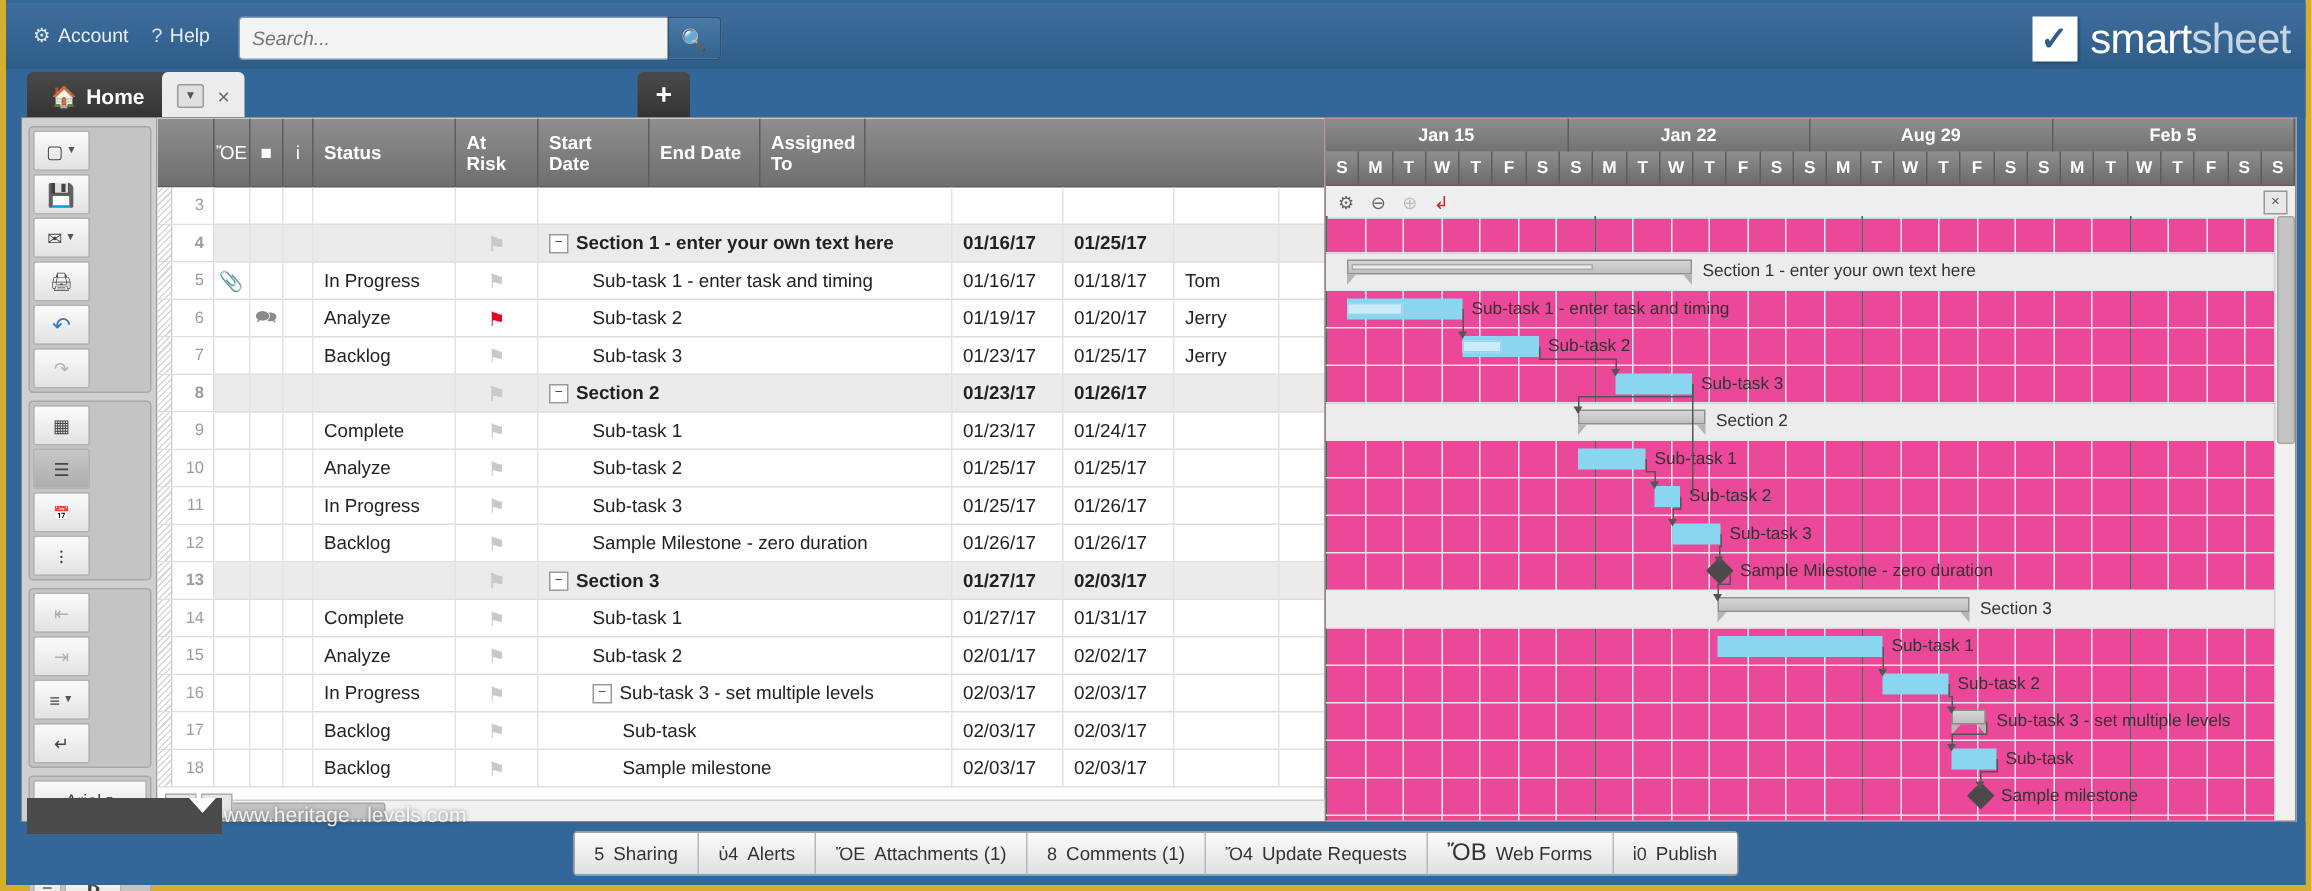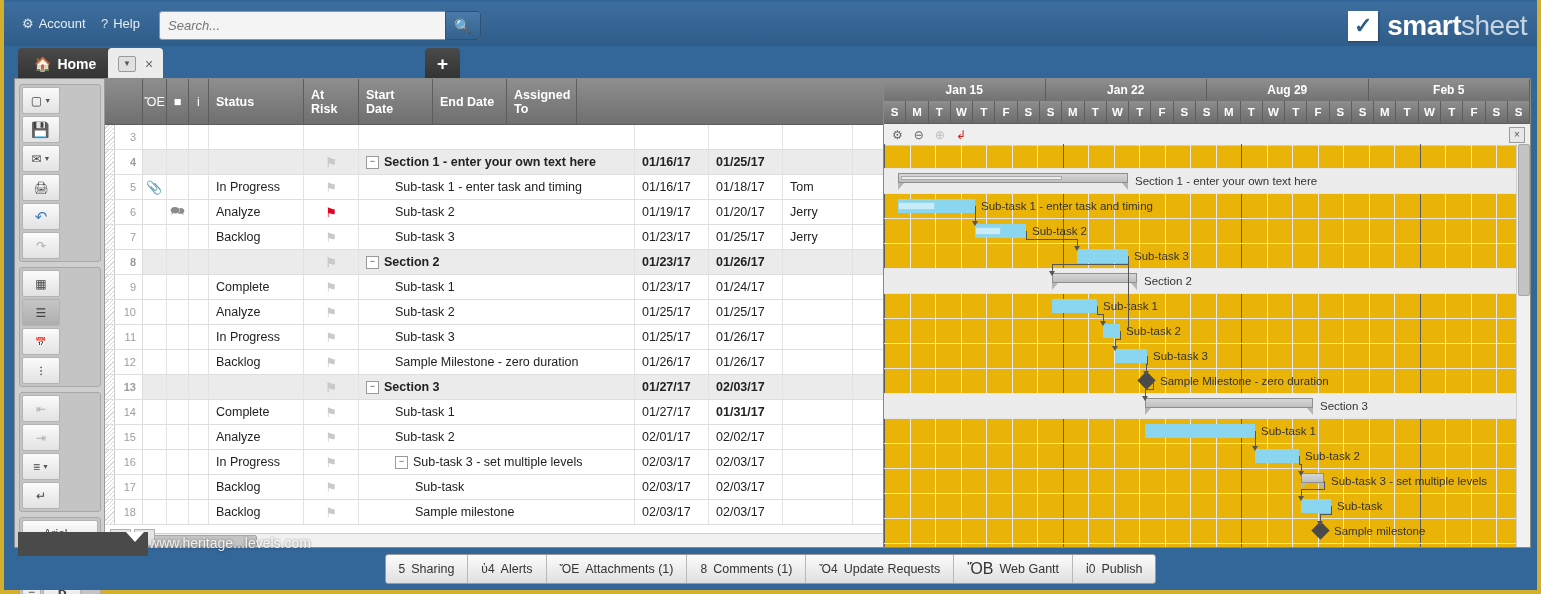--- a/index.html
+++ b/index.html
@@ -25,21 +25,21 @@
     padding:0 8px;font-size:13px;font-style:italic;color:#7b7b7b;font-family:"Liberation Sans",sans-serif;}
   .search-btn{width:34px;height:27px;margin:-1px -1px -1px 0;background:linear-gradient(180deg,#4a7ba8 0%,#34618e 100%);
     border:1px solid #2c5278;border-radius:0 3px 3px 0;display:flex;align-items:center;justify-content:center;
     color:#fff;font-size:14px;cursor:pointer;}
 
   
   .logo{position:absolute;right:10px;top:6px;height:36px;display:flex;align-items:center;gap:9px;}
   .logo-mark{width:30px;height:30px;background:#fff;display:flex;align-items:center;justify-content:center;
     color:#2f5d8a;font-size:22px;font-weight:bold;line-height:1;box-shadow:1px 1px 2px rgba(0,0,0,.3);}
   .logo-text{font-size:28px;letter-spacing:-0.5px;}
-  .logo-text .b{color:#ffffff;font-weight:bold;margin-top:28px;}
+  .logo-text .b{color:#ffffff;font-weight:normal;margin-top:28px;}
   .logo-text .l{color:#c8d6e2;}
 
   
   .tabstrip{position:absolute;left:4px;top:46px;right:4px;height:33px;background:#336699;}
   .tab{position:absolute;top:2px;height:31px;display:flex;align-items:center;font-size:14px;}
   .tab-home{left:14px;padding:0 16px;background:linear-gradient(180deg,#4a4a4a 0%,#333 100%);
     color:#fff;font-weight:bold;border-radius:4px 4px 0 0;gap:6px;cursor:pointer;}
   .tab-doc{left:104px;padding:0 10px;background:#ececec;color:#333;border-radius:4px 4px 0 0;gap:9px;cursor:pointer;}
   .tab-menu{width:16px;height:14px;border:1px solid #9a9a9a;background:#e0e0e0;border-radius:2px;
     font-size:8px;display:flex;align-items:center;justify-content:center;color:#555;}
@@ -85,21 +85,21 @@
   .gc.spacer{background:#ebebeb;}
   .toggle{display:inline-block;width:11px;height:11px;border:1px solid #9a9a9a;background:#fff;
     font-size:9px;line-height:9px;text-align:center;color:#444;margin-right:5px;font-weight:normal;
     cursor:pointer;flex:none;}
   .flag{font-size:13px;color:#c9c9c9;}
   .flag.red{color:#e60023;}
   .clip{font-size:13px;color:#6f6f6f;}
   .cmt{font-size:12px;color:#8a8a8a;}
 
   
-  .ganttpane{position:absolute;left:868px;top:0;right:0;bottom:0;background:#eab308;
+  .ganttpane{position:absolute;left:868px;top:0;right:0;bottom:0;background:#ec4899;
     border-left:1px solid #8a8a8a;overflow:hidden;}
   .gantt-weeks{display:flex;height:22px;background:linear-gradient(180deg,#8e8e8e 0%,#727272 100%);
     color:#fff;font-size:12px;font-weight:bold;}
   .wk{border-right:1px solid #5d5d5d;box-sizing:border-box;display:flex;align-items:center;justify-content:center;}
   .gantt-days{display:flex;height:22px;background:linear-gradient(180deg,#8e8e8e 0%,#6b6b6b 100%);
     color:#fff;font-size:11.5px;font-weight:bold;border-bottom:1px solid #5d5d5d;}
   .dy{border-right:1px solid #5d5d5d;box-sizing:border-box;display:flex;align-items:center;justify-content:center;}
   .gantt-tools{height:21px;background:#efefef;border-bottom:1px solid #cdcdcd;position:relative;
     display:flex;align-items:center;gap:11px;padding-left:8px;}
   .gt{font-size:12px;color:#666;cursor:pointer;}
@@ -468,21 +468,21 @@
             <div class="gc ctr" style="width:22px;"></div>
             <div class="gc ctr" style="width:20px;"></div>
             <div class="gc" style="width:95px;">Complete</div>
             <div class="gc ctr" style="width:55px;">
               <span class="flag">⚑</span>
             </div>
             <div class="gc" style="width:276px;padding-left:36px;">
               <span>Sub-task 1</span>
             </div>
             <div class="gc" style="width:74px;">01/27/17</div>
-            <div class="gc" style="width:74px;font-weight:bold;">01/31/17</div>
+            <div class="gc" style="width:74px;">01/31/17</div>
             <div class="gc" style="width:70px;"></div>
           </div>
           <div class="grow">
             <div class="hatch"></div>
             <div class="gc rn" style="width:28px;">15</div>
             <div class="gc ctr" style="width:24px;"></div>
             <div class="gc ctr" style="width:22px;"></div>
             <div class="gc ctr" style="width:20px;"></div>
             <div class="gc" style="width:95px;">Analyze</div>
             <div class="gc ctr" style="width:55px;">
@@ -791,21 +791,21 @@
         <div class="bb">
           <span style="font-size:12px;">὞8</span>
           <span>Comments (1)</span>
         </div>
         <div class="bb">
           <span style="font-size:12px;">Ὄ4</span>
           <span>Update Requests</span>
         </div>
         <div class="bb">
           <span style="font-size:16px;">ὌB</span>
-          <span>Web Gantt</span>
+          <span>Web Forms</span>
         </div>
         <div class="bb">
           <span style="font-size:12px;">ἱ0</span>
           <span>Publish</span>
         </div>
       </div>
   </div>
 </div>
 
 </body></html>

